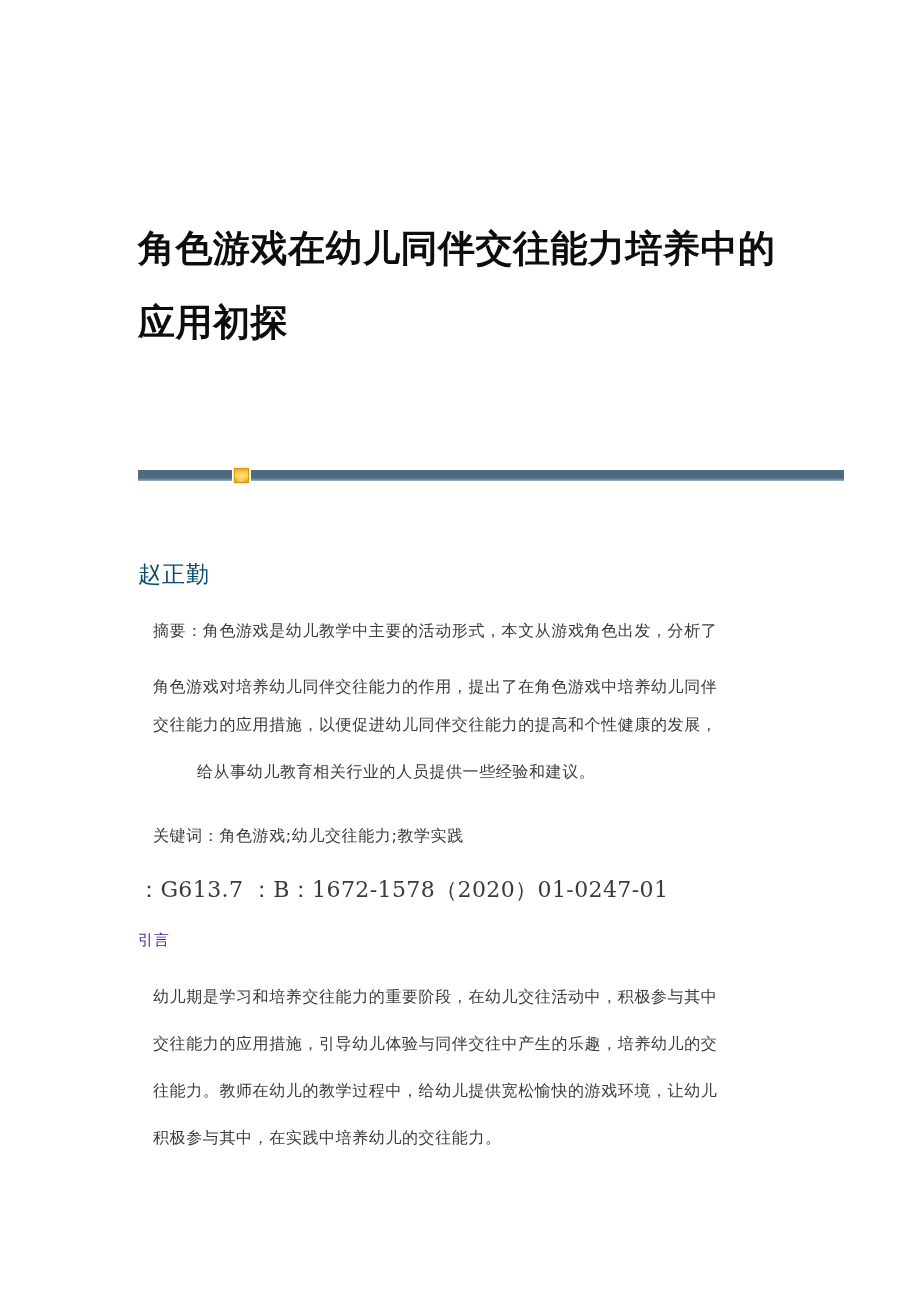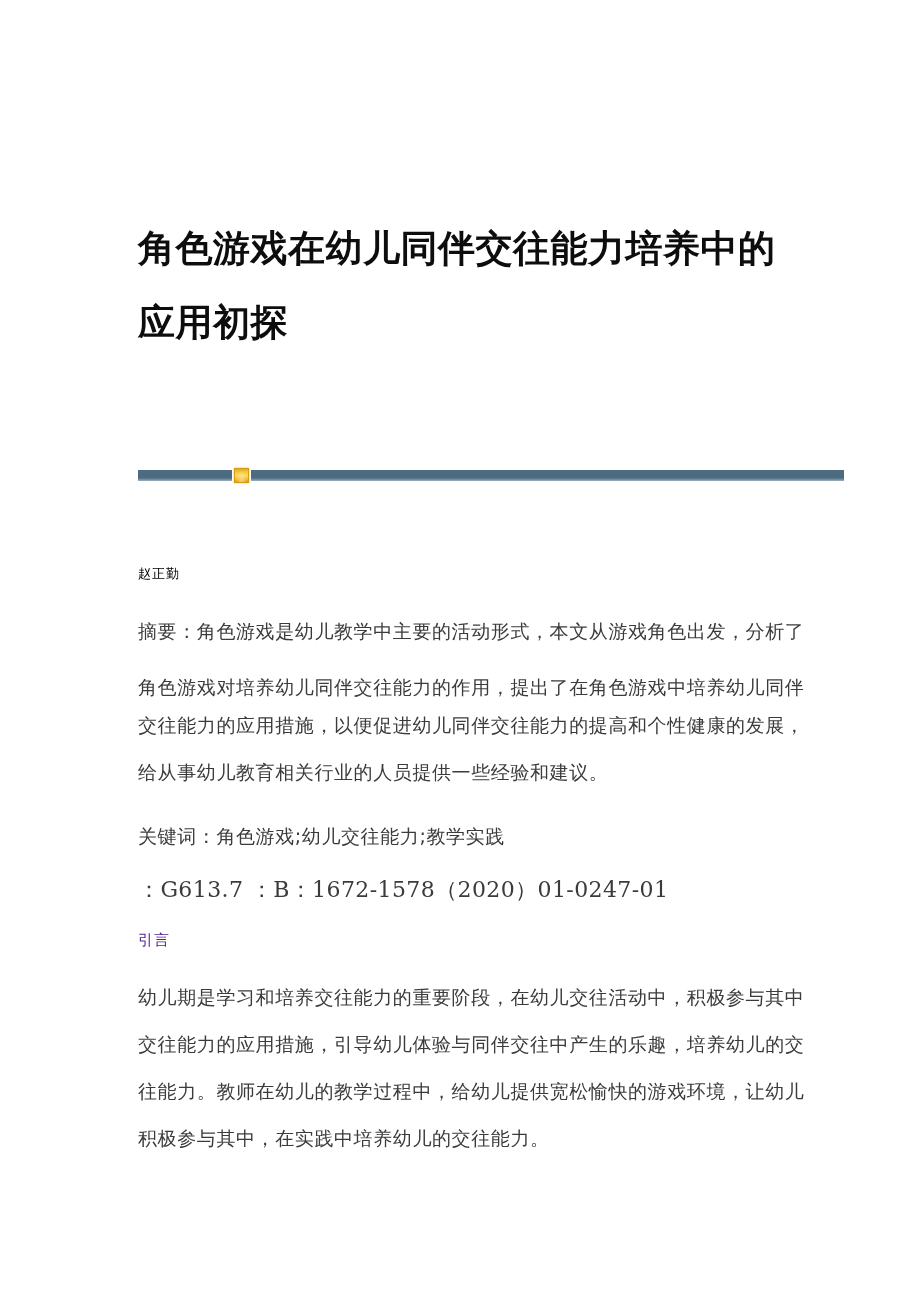--- a/index.html
+++ b/index.html
@@ -84,32 +84,32 @@
     border: 1px solid #d39c14;
     box-sizing: border-box;
     box-shadow: 0 0 2px rgba(210,160,30,0.65);
   }
 
   
   .author {
     position: absolute;
     left: 0px;
     top: 560px;
-    font-family: Liberation Mono, monospace;
-    font-size: 13px;
+    font-family: Liberation Serif, serif;
+    font-size: 23px;
     line-height: 30px;
-    color: #000000;
+    color: #0c4a6e;
     letter-spacing: 1px;
   }
 
   .text-line {
     position: absolute;
-    left: 0px;
+    left: 15px;
     font-family: "DejaVu Sans", "Liberation Sans", sans-serif;
-    font-size: 19px;
+    font-size: 16px;
     line-height: 30px;
     color: #3b3b3b;
     letter-spacing: 0.6px;
     white-space: pre;
   }
 
   .mono-line {
     position: absolute;
     left: 0px;
     font-family: "DejaVu Serif", "Liberation Serif", serif;
@@ -143,21 +143,21 @@
       <div class="divider-seg divider-seg-left"></div>
       <div class="divider-ornament"></div>
       <div class="divider-seg divider-seg-right"></div>
     </div>
 
     <div class="author">赵正勤</div>
 
     <div class="text-line" style="top:616px;">摘要：角色游戏是幼儿教学中主要的活动形式，本文从游戏角色出发，分析了</div>
     <div class="text-line" style="top:663px;margin-top:9px;">角色游戏对培养幼儿同伴交往能力的作用，提出了在角色游戏中培养幼儿同伴</div>
     <div class="text-line" style="top:710px;">交往能力的应用措施，以便促进幼儿同伴交往能力的提高和个性健康的发展，</div>
-    <div class="text-line" style="top:757px;">给从事幼儿教育相关行业的人员提供一些经验和建议。</div>
+    <div class="text-line" style="top:757px;margin-left:44px;">给从事幼儿教育相关行业的人员提供一些经验和建议。</div>
 
     <div class="text-line" style="top:821px;">关键词：角色游戏;幼儿交往能力;教学实践</div>
 
     <div class="mono-line" style="top:875px;">：G613.7 ：B：1672-1578（2020）01-0247-01</div>
 
     <div class="section-heading" style="top:925px;">引言</div>
 
     <div class="text-line" style="top:982px;">幼儿期是学习和培养交往能力的重要阶段，在幼儿交往活动中，积极参与其中</div>
     <div class="text-line" style="top:1029px;">交往能力的应用措施，引导幼儿体验与同伴交往中产生的乐趣，培养幼儿的交</div>
     <div class="text-line" style="top:1076px;">往能力。教师在幼儿的教学过程中，给幼儿提供宽松愉快的游戏环境，让幼儿</div>

